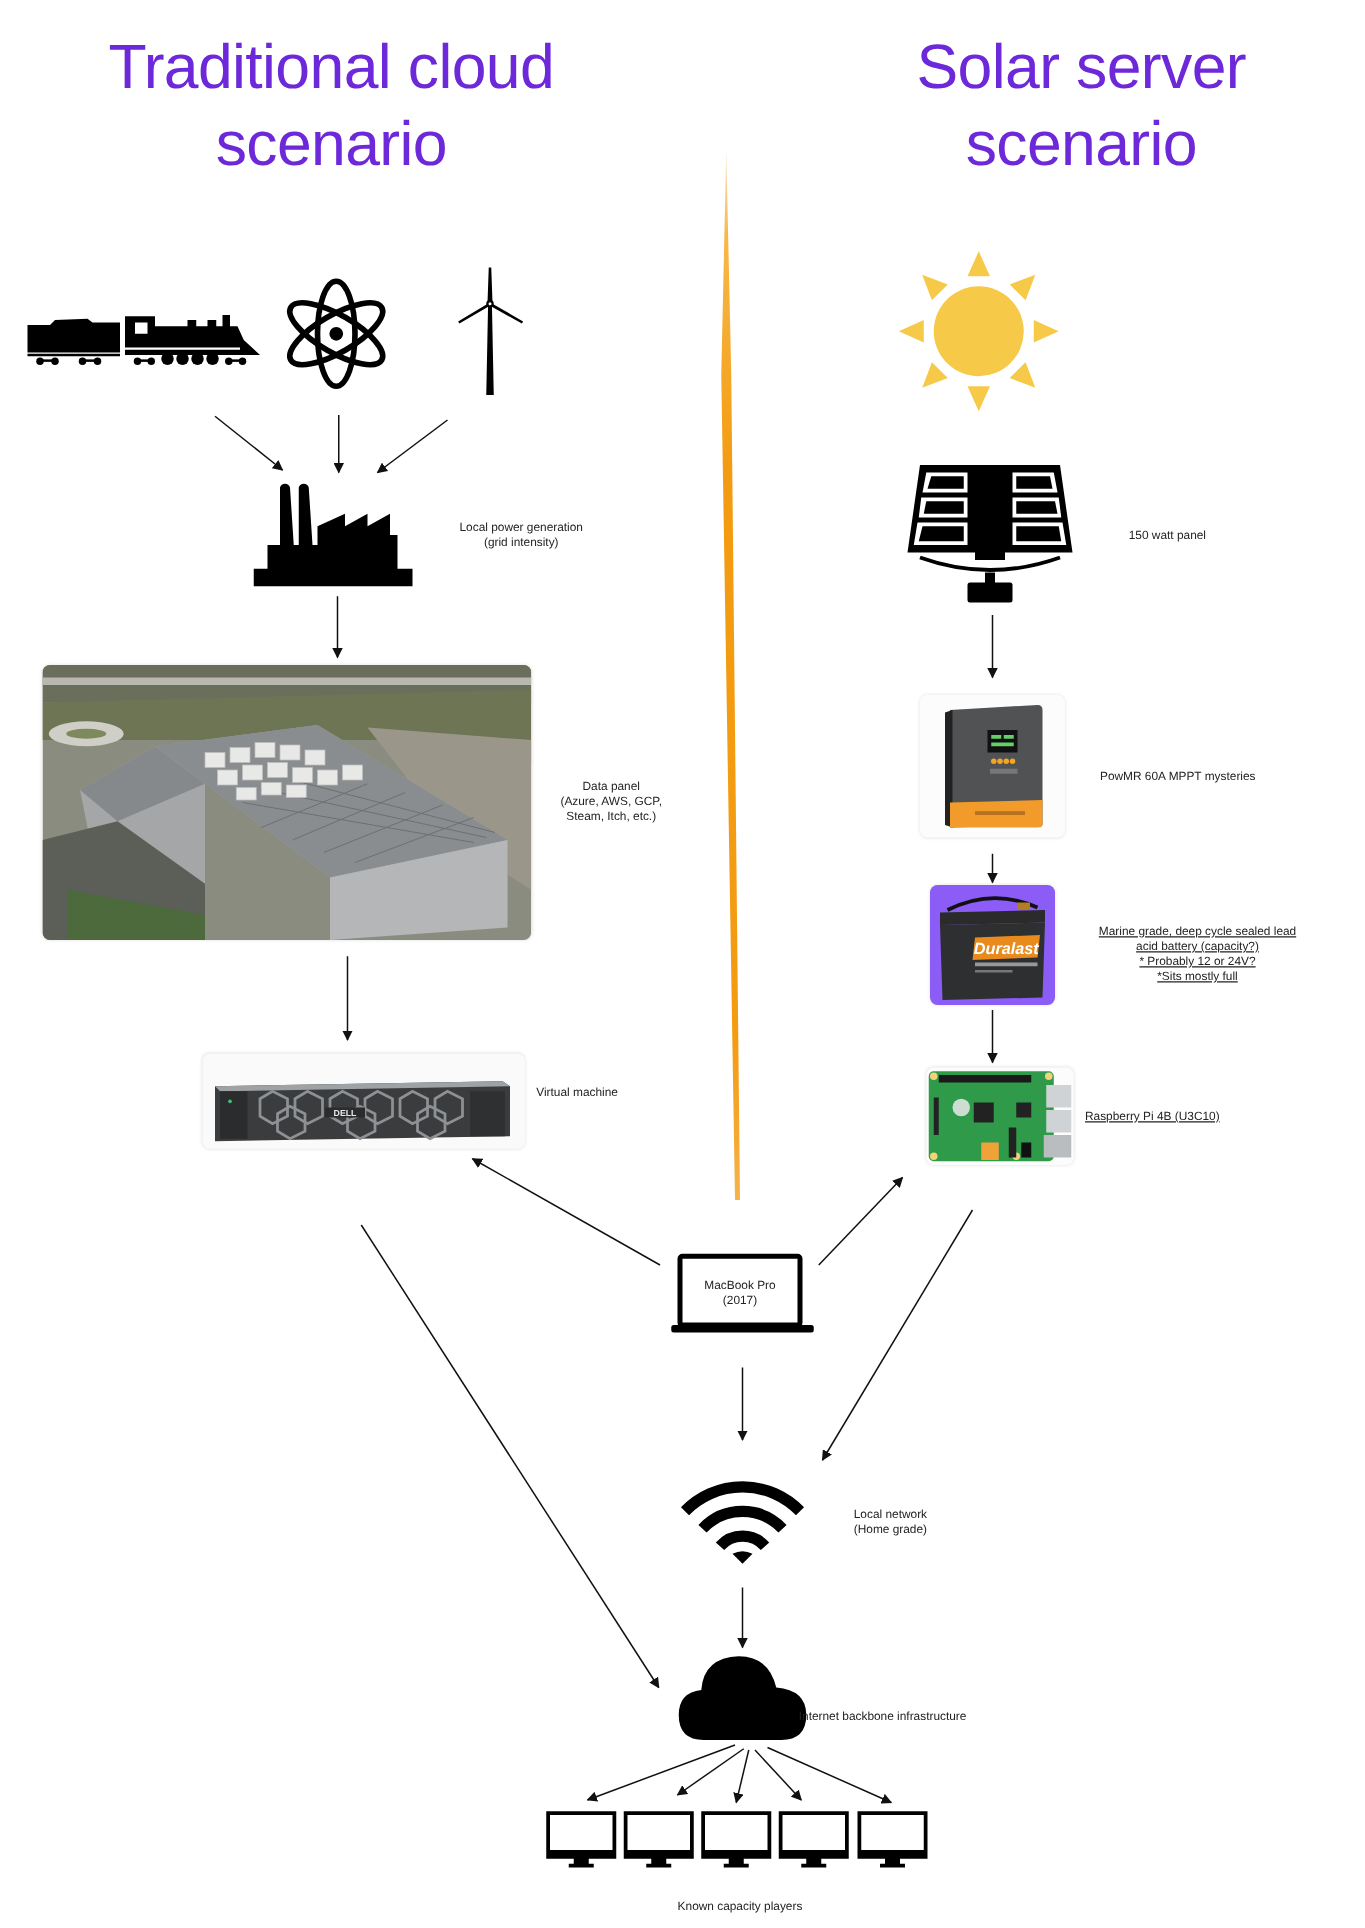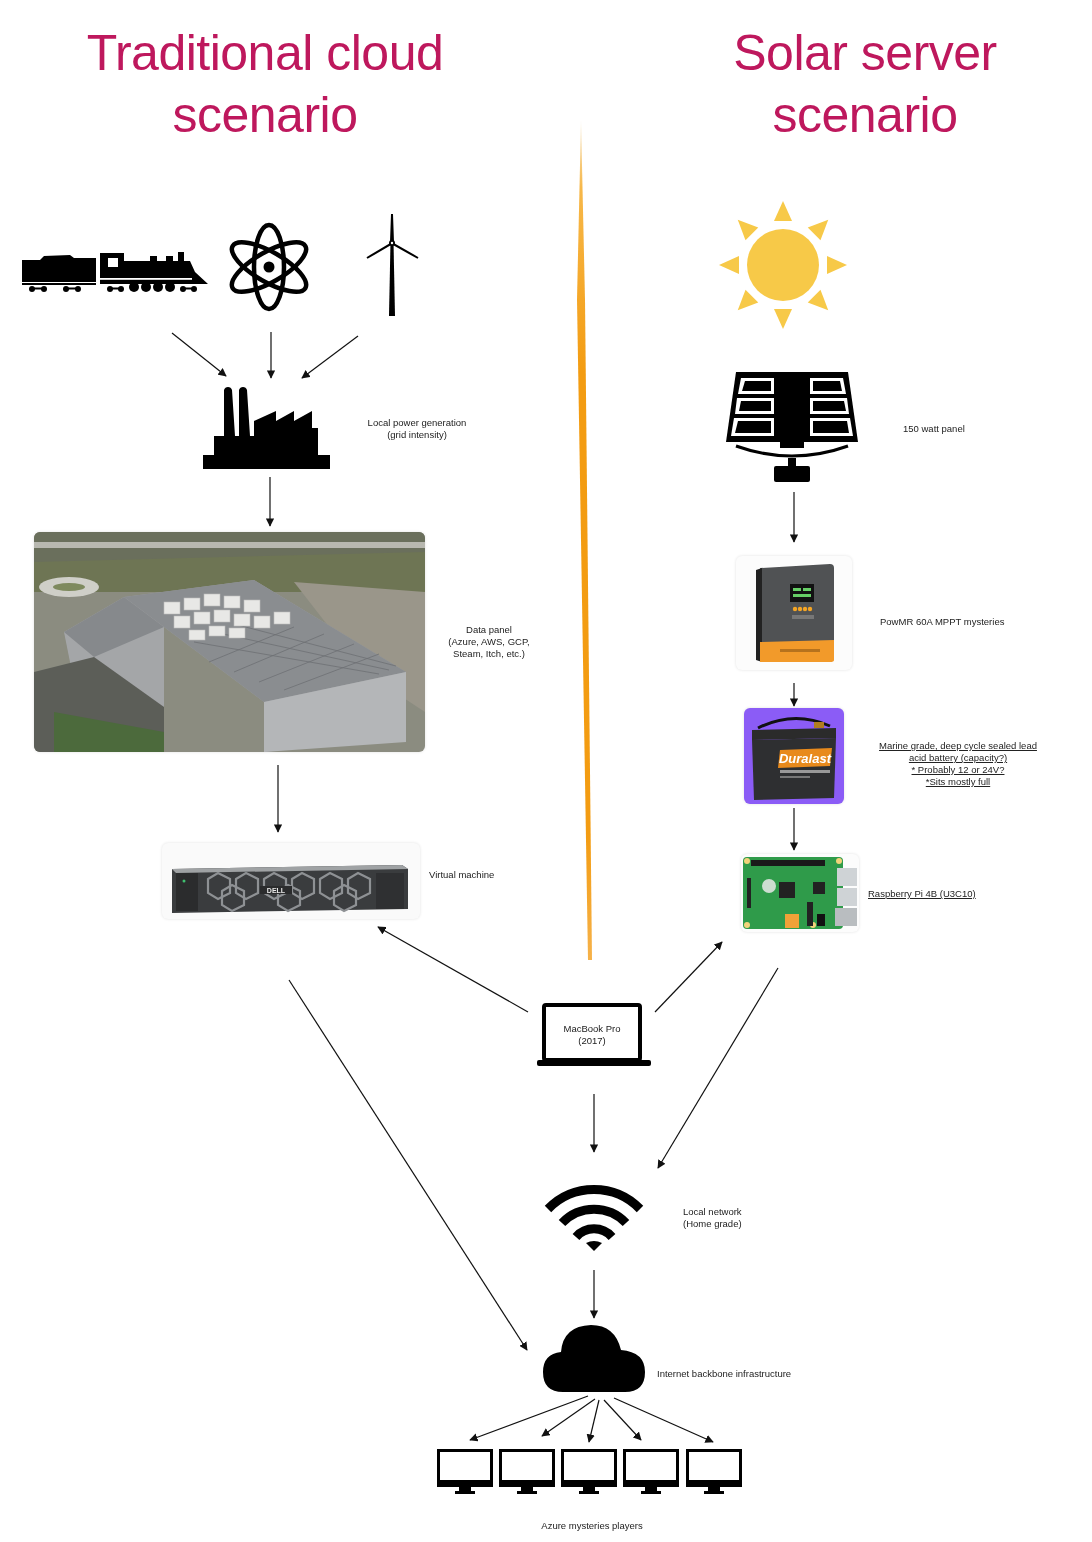--- a/index.html
+++ b/index.html
@@ -1,18 +1,18 @@
 <!DOCTYPE html>
 <html><head>
 <meta charset="utf-8">
 <style>
   html, body { margin: 0; padding: 0; background: #ffffff; }
   body { width: 1092px; height: 1542px; position: relative; overflow: hidden; font-family: "Liberation Sans", sans-serif; color: #111; }
   .abs { position: absolute; }
-  .title { font-size: 50px; line-height: 62px; text-align: center; color: #be185d; font-weight: 400; letter-spacing: -0.5px; }
+  .title { font-size: 50px; line-height: 62px; text-align: center; color: #6d28d9; font-weight: 400; letter-spacing: -0.5px; }
   .label { font-size: 9.5px; line-height: 12px; color: #222; }
   .label.center { text-align: center; }
   svg { overflow: visible; }
   .photo { border-radius: 6px; box-shadow: 0 0 3px rgba(0,0,0,0.12); overflow: hidden; }
 </style>
 </head>
 <body>
 
 <div class="abs title" style="left:60px; top:22px; width:410px;">
   <span>Traditional cloud scenario</span>
@@ -330,21 +330,21 @@
   <path d="M44,60 L52,68 L60,60 Q52,56 44,60 Z" fill="#000"></path>
 </svg>
 <div class="abs label" style="left:683px; top:1206px;">
   <div>Local network</div>
   <div>(Home grade)</div>
 </div>
 
 <svg class="abs" width="106" height="72" viewBox="0 0 106 72" style="left:541px; top:1322px;">
   <path d="M22,70 Q2,70 2,50 Q2,32 20,30 Q22,4 50,3 Q74,3 80,28 Q104,30 104,50 Q104,70 84,70 Z" fill="#000"></path>
 </svg>
-<div class="abs label" style="left:657px; top:1368px;">
+<div class="abs label" style="left:639px; top:1368px;">
   <span>Internet backbone infrastructure</span>
 </div>
 
 <div class="abs" style="left:436px; top:1449px; width:310px; height:50px;">
   <svg width="310" height="50" viewBox="0 0 310 50">
     <g transform="translate(1,0)">
       <rect x="1.5" y="1.5" width="53" height="35" fill="none" stroke="#000" stroke-width="3"></rect>
         <rect x="1" y="31" width="54" height="6" fill="#000"></rect>
         <rect x="22" y="37" width="12" height="6" fill="#000"></rect>
         <rect x="18" y="42" width="20" height="3" fill="#000"></rect>
@@ -369,14 +369,14 @@
     </g>
     <g transform="translate(250,0)">
       <rect x="1.5" y="1.5" width="53" height="35" fill="none" stroke="#000" stroke-width="3"></rect>
         <rect x="1" y="31" width="54" height="6" fill="#000"></rect>
         <rect x="22" y="37" width="12" height="6" fill="#000"></rect>
         <rect x="18" y="42" width="20" height="3" fill="#000"></rect>
     </g>
   </svg>
 </div>
 <div class="abs label center" style="left:492px; top:1520px; width:200px;">
-  <span>Azure mysteries players</span>
+  <span>Known capacity players</span>
 </div>
 
 </body></html>

